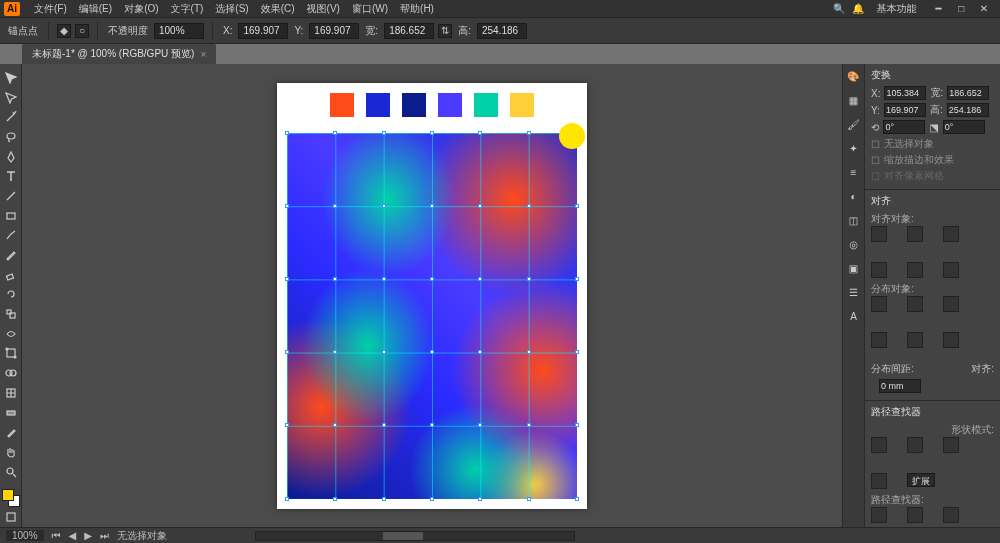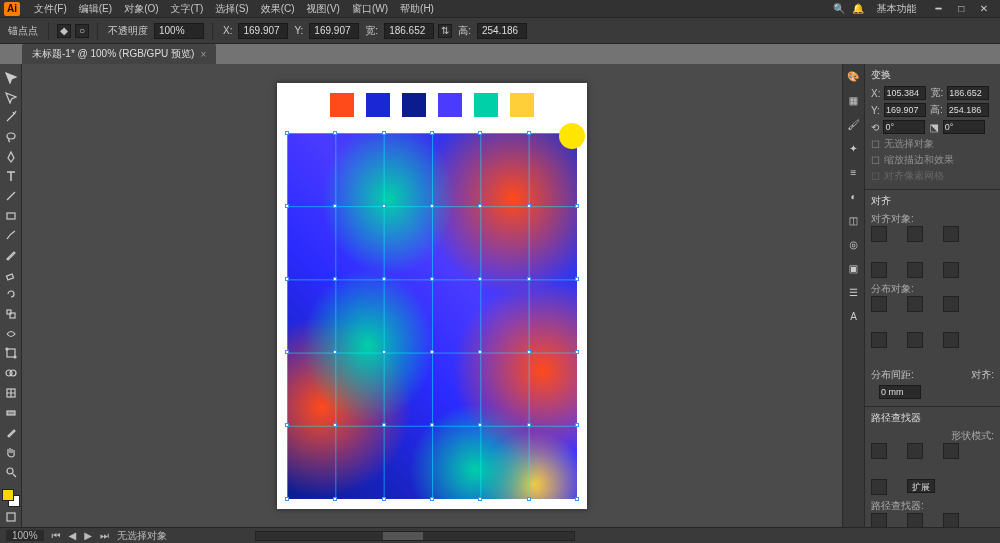--- a/index.html
+++ b/index.html
@@ -379,21 +379,21 @@
       </div>
       <div style="color:#aaa; margin-top:4px;">分布对象:</div>
       <div class="btnrow">
         <div class="b"></div>
           <div class="b"></div>
           <div class="b"></div>
           <div class="b"></div>
           <div class="b"></div>
           <div class="b"></div>
       </div>
-      <div class="row" style="margin-top:20px;text-align:center;">
+      <div class="row" style="margin-top:14px;text-align:center;">
         <span>分布间距:</span>
         <span style="margin-left:auto">对齐:</span>
       </div>
       <div class="row">
         <div class="b"></div>
         <div class="b"></div>
         <span class="fld">0 mm</span>
         <div class="b" style="margin-left:auto"></div>
       </div>
     </div>

